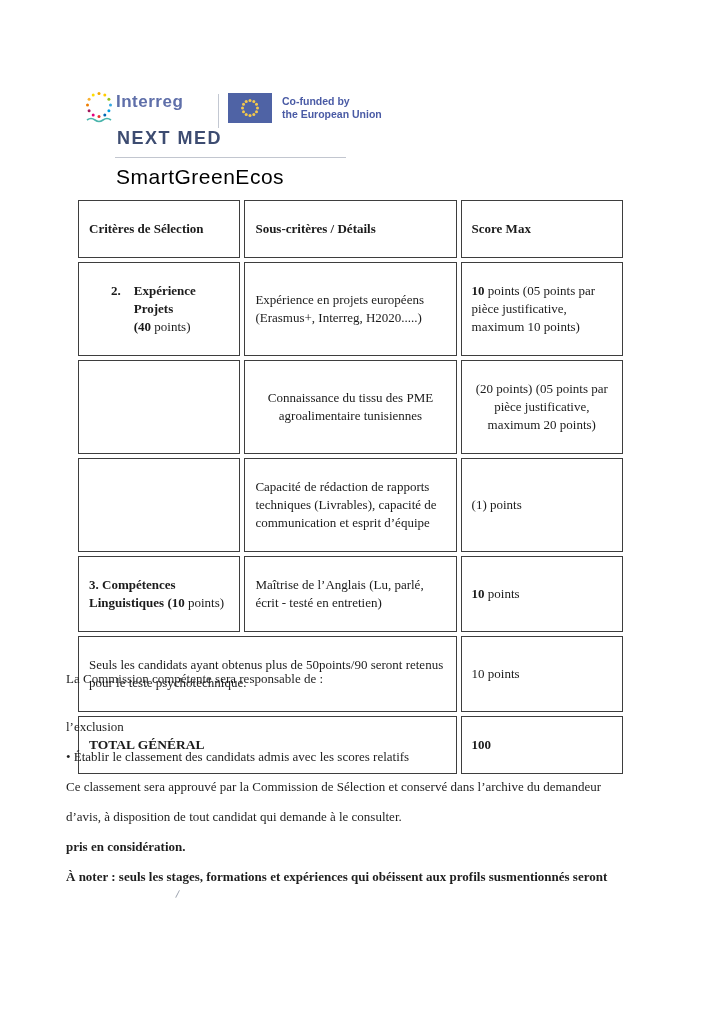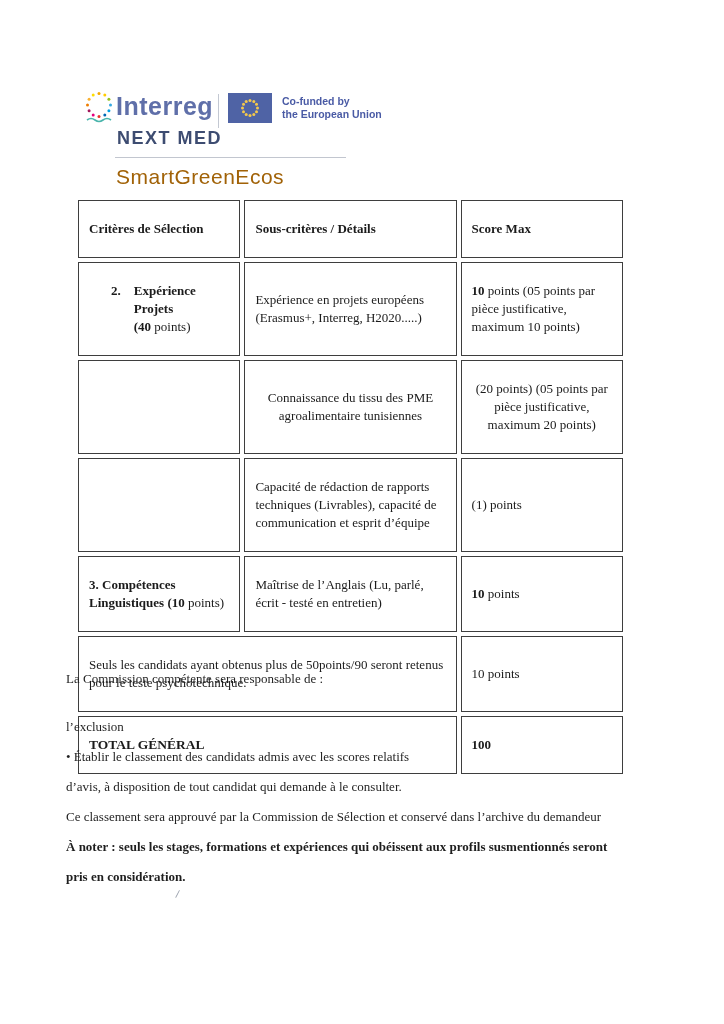--- a/index.html
+++ b/index.html
@@ -6,38 +6,38 @@
   .page{
     position:relative;width:724px;height:1024px;margin:0 auto;
     background:#ffffff;overflow:hidden;
     font-family:"Liberation Serif",serif;color:#1b1b1b;
   }
   
   .abs{position:absolute;}
   .interreg-word{
     left:116px;top:92px;
     font-family:"Liberation Sans",sans-serif;font-weight:700;
-    font-size:25px;letter-spacing:.5px;color:#5f6fa9;
+    font-size:17px;letter-spacing:.5px;color:#5f6fa9;
   }
   .logo-vline{left:218px;top:94px;width:1px;height:34px;background:#c3c8d2;}
   .cofunded{
     left:282px;top:95px;
     font-family:"Liberation Sans",sans-serif;font-weight:700;
     font-size:10.5px;line-height:13px;color:#4a5ba5;
   }
   .nextmed{
     left:117px;top:128px;
     font-family:"Liberation Sans",sans-serif;font-weight:700;
     font-size:18px;letter-spacing:1.5px;color:#3d4c71;
   }
   .logo-hline{left:115px;top:157px;width:231px;height:1px;background:#c2c6cf;}
   .project-name{
     left:116px;top:165px;
     font-family:"Liberation Sans",sans-serif;font-weight:500;
-    font-size:21px;letter-spacing:.5px;color:#a16207;
+    font-size:21px;letter-spacing:.5px;color:#000000;
   }
   
   table.criteria{
     position:absolute;left:74px;top:196px;
     border-collapse:separate;border-spacing:4px;table-layout:fixed;
     width:553px;font-size:13px;line-height:18px;color:#1b1b1b;
   }
   table.criteria td{
     border:1.5px solid #3e3e3e;padding:19px 10px;vertical-align:middle;
     overflow:hidden;
@@ -183,25 +183,25 @@
   <div class="body-text">
     <div class="intro line">La Commission compétente sera responsable de :</div>
 
     <div class="bullet1">
       <div class="line">l’exclusion</div>
     </div>
 
     <div class="bullet2 line">• Établir le classement des candidats admis avec les scores relatifs</div>
 
     <div class="para1">
+      <div class="line">Ce classement sera approuvé par la Commission de Sélection et conservé dans l’archive du demandeur</div>
       <div class="line">d’avis, à disposition de tout candidat qui demande à le consulter.</div>
-      <div class="line">Ce classement sera approuvé par la Commission de Sélection et conservé dans l’archive du demandeur</div>
     </div>
 
     <div class="note">
+      <div class="line">pris en considération.</div>
       <div class="line">À noter : seuls les stages, formations et expériences qui obéissent aux profils susmentionnés seront</div>
-      <div class="line">pris en considération.</div>
     </div>
   </div>
 
   <div class="abs pen-mark">/</div>
 
 </div>
 
 </body></html>

